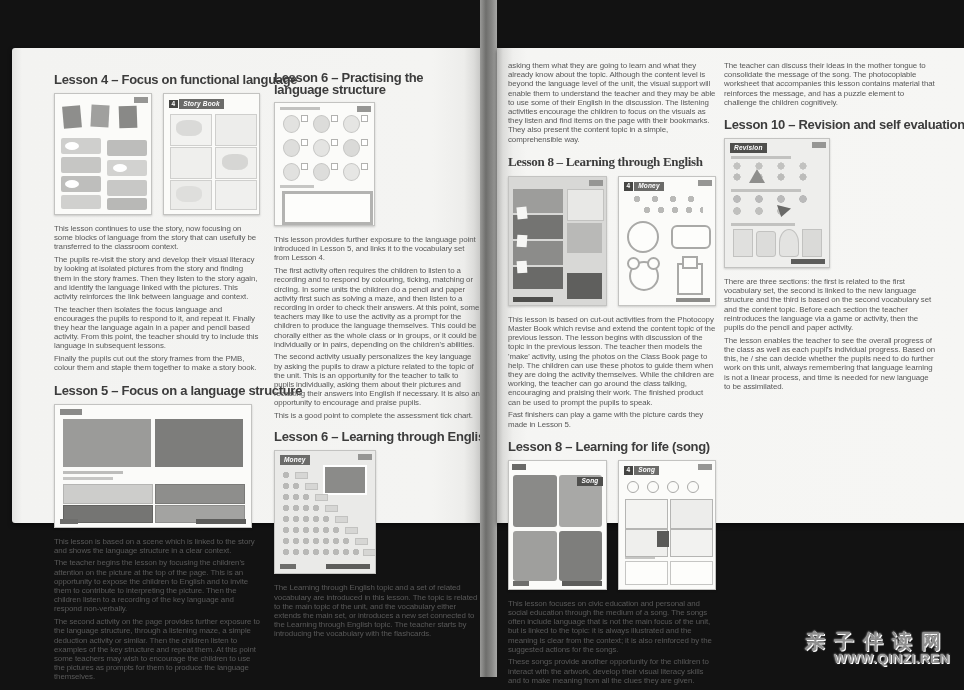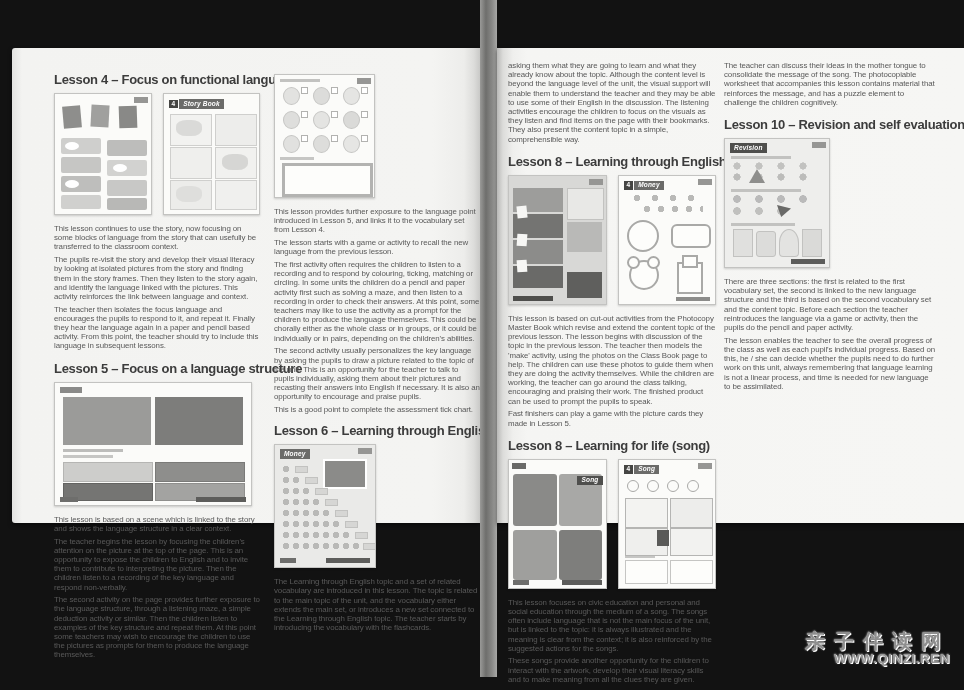--- a/index.html
+++ b/index.html
@@ -96,20 +96,21 @@
         <div class="gb" style="left:12px;top:26px;width:26px;height:16px;background:#dadad8;border-radius:40%;"></div>
         <div class="gb" style="left:58px;top:60px;width:26px;height:16px;background:#d6d6d4;border-radius:40%;"></div>
         <div class="gb" style="left:12px;top:92px;width:26px;height:16px;background:#dededc;border-radius:40%;"></div>
       </div>
     </div>
 
     <div class="body-text">
       <p>This lesson continues to use the story, now focusing on some blocks of language from the story that can usefully be transferred to the classroom context.</p>
       <p>The pupils re-visit the story and develop their visual literacy by looking at isolated pictures from the story and finding them in the story frames. Then they listen to the story again, and identify the language linked with the pictures. This activity reinforces the link between language and context.</p>
       <p>The teacher then isolates the focus language and encourages the pupils to respond to it, and repeat it. Finally they hear the language again in a paper and pencil based activity. From this point, the teacher should try to include this language in subsequent lessons.</p>
+      <p>Finally the pupils cut out the story frames from the PMB, colour them and staple them together to make a story book.</p>
     </div>
 
     <h2 class="lesson-title" style="margin-top:10px;">Lesson 5 – Focus on a language structure</h2>
 
     <div class="fig-row">
       <div class="thumb" style="width:196px;height:122px;">
         <div class="gb" style="left:5px;top:4px;width:22px;height:6px;background:#8a8a88;"></div>
         <div class="gb" style="left:8px;top:14px;width:88px;height:48px;background:#9b9b99;"></div>
         <div class="gb" style="left:100px;top:14px;width:88px;height:48px;background:#7d7d7b;"></div>
         <div class="gb" style="left:8px;top:66px;width:60px;height:3px;background:#bdbdbb;"></div>
@@ -124,20 +125,21 @@
     </div>
 
     <div class="body-text">
       <p>This lesson is based on a scene which is linked to the story and shows the language structure in a clear context.</p>
       <p>The teacher begins the lesson by focusing the children's attention on the picture at the top of the page. This is an opportunity to expose the children to English and to invite them to contribute to interpreting the picture. Then the children listen to a recording of the key language and respond non-verbally.</p>
       <p>The second activity on the page provides further exposure to the language structure, through a listening maze, a simple deduction activity or similar. Then the children listen to examples of the key structure and repeat them. At this point some teachers may wish to encourage the children to use the pictures as prompts for them to produce the language themselves.</p>
     </div>
   </div>
 
   <div class="col" id="col2">
+    <h2 class="lesson-title wrap" style="width:170px;">Lesson 6 – Practising the language structure</h2>
 
     <div class="fig-row">
       <div class="thumb" style="width:99px;height:122px;">
         <div class="ctab"></div>
         <div class="gb" style="left:5px;top:4px;width:40px;height:3px;background:#c2c2c0;"></div>
         <div class="gb" style="left:8px;top:12px;width:15px;height:16px;background:#e2e2e0;border:1px solid #c6c6c4;border-radius:50%;"></div>
         <div class="gb" style="left:38px;top:12px;width:15px;height:16px;background:#dcdcda;border:1px solid #c6c6c4;border-radius:50%;"></div>
         <div class="gb" style="left:68px;top:12px;width:15px;height:16px;background:#e5e5e3;border:1px solid #c6c6c4;border-radius:50%;"></div>
         <div class="gb" style="left:26px;top:12px;width:5px;height:5px;border:1px solid #b2b2b0;background:#fff;"></div>
         <div class="gb" style="left:56px;top:12px;width:5px;height:5px;border:1px solid #b2b2b0;background:#fff;"></div>
@@ -154,21 +156,20 @@
         <div class="gb" style="left:26px;top:60px;width:5px;height:5px;border:1px solid #b2b2b0;background:#fff;"></div>
         <div class="gb" style="left:56px;top:60px;width:5px;height:5px;border:1px solid #b2b2b0;background:#fff;"></div>
         <div class="gb" style="left:86px;top:60px;width:5px;height:5px;border:1px solid #b2b2b0;background:#fff;"></div>
         <div class="gb" style="left:5px;top:82px;width:34px;height:3px;background:#c6c6c4;"></div>
         <div class="gb" style="left:7px;top:88px;width:85px;height:28px;background:#fdfdfb;border:3px solid #b3b3b1;"></div>
       </div>
     </div>
 
     <div class="body-text">
       <p>This lesson provides further exposure to the language point introduced in Lesson 5, and links it to the vocabulary set from Lesson 4.</p>
-      <p>The lesson starts with a game or activity to recall the new language from the previous lesson.</p>
       <p>The first activity often requires the children to listen to a recording and to respond by colouring, ticking, matching or circling. In some units the children do a pencil and paper activity first such as solving a maze, and then listen to a recording in order to check their answers. At this point, some teachers may like to use the activity as a prompt for the children to produce the language themselves. This could be chorally either as the whole class or in groups, or it could be individually or in pairs, depending on the children's abilities.</p>
       <p>The second activity usually personalizes the key language by asking the pupils to draw a picture related to the topic of the unit. This is an opportunity for the teacher to talk to pupils individually, asking them about their pictures and recasting their answers into English if necessary. It is also an opportunity to encourage and praise pupils.</p>
       <p>This is a good point to complete the assessment tick chart.</p>
     </div>
 
     <h2 class="lesson-title" style="margin-top:9px;">Lesson 6 – Learning through English</h2>
 
     <div class="fig-row">
       <div class="thumb" style="width:100px;height:122px;background:#eaeae8;">
         <div class="ctab"></div>
@@ -209,21 +210,21 @@
 
 <div class="spine"></div>
 
 <div class="page page-right">
 
   <div class="col" id="col3" style="left:11px;top:13px;">
     <div class="body-text">
       <p>asking them what they are going to learn and what they already know about the topic. Although the content level is beyond the language level of the unit, the visual support will enable them to understand the teacher and they may be able to use some of their English in the discussion. The listening activities encourage the children to focus on the visuals as they listen and find items on the page with their bookmarks. They also present the content topic in a simple, comprehensible way.</p>
     </div>
 
-    <h2 class="lesson-title" style="margin-top:10px;">Lesson 8 – Learning through English</h2>
+    <h2 class="lesson-title" style="margin-top:10px;font-family:Liberation Serif, serif;">Lesson 8 – Learning through English</h2>
 
     <div class="fig-row">
       <div class="thumb" style="width:97px;height:128px;background:#d8d8d6;">
         <div class="ctab"></div>
         <div class="gb" style="left:4px;top:12px;width:50px;height:24px;background:#9d9d9b;"></div>
         <div class="gb" style="left:4px;top:38px;width:50px;height:24px;background:#747472;"></div>
         <div class="gb" style="left:4px;top:64px;width:50px;height:24px;background:#8c8c8a;"></div>
         <div class="gb" style="left:4px;top:90px;width:50px;height:22px;background:#6a6a68;"></div>
         <div class="gb" style="left:8px;top:30px;width:10px;height:12px;background:#f6f6f4;transform:rotate(-6deg);"></div>
         <div class="gb" style="left:8px;top:58px;width:10px;height:12px;background:#f6f6f4;transform:rotate(4deg);"></div>

